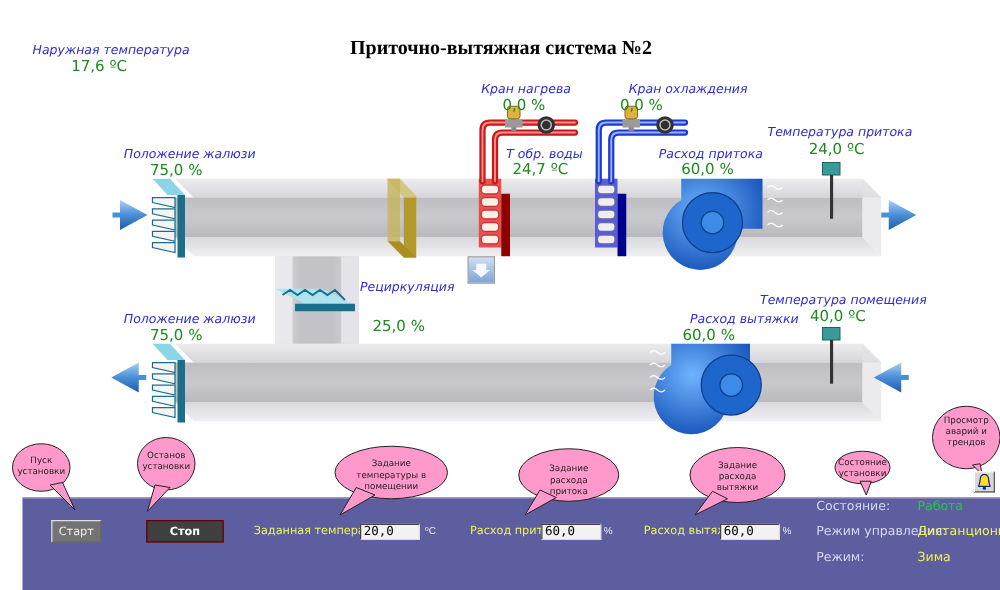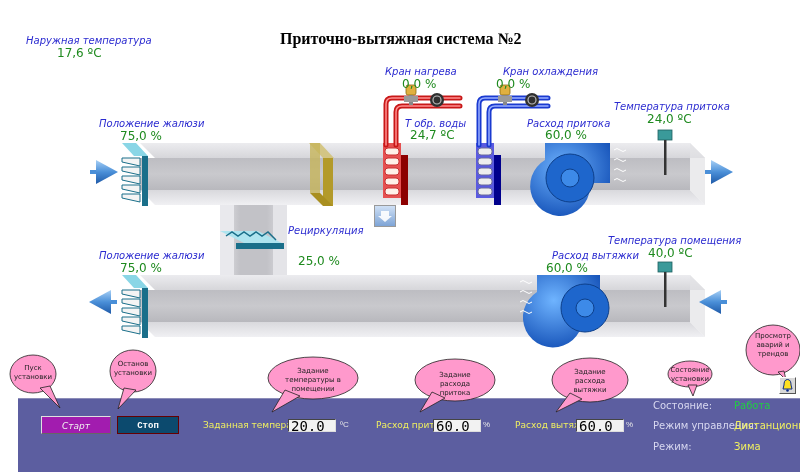--- a/index.html
+++ b/index.html
@@ -3,25 +3,25 @@
 <meta charset="utf-8">
 <style>
   html, body { margin:0; padding:0; }
   body { width:800px; height:472px; position:relative; overflow:hidden; background:#ffffff; font-family:"Liberation Sans", sans-serif; }
   .lbl { position:absolute; font-style:italic; color:#2b2bd0; font-size:10px; white-space:nowrap; font-family:"DejaVu Sans", sans-serif; }
   .val { position:absolute; color:#1e8a1e; font-size:12px; white-space:nowrap; font-family:"DejaVu Sans", sans-serif; }
   .title { position:absolute; left:280px; top:30px; font-family:"Liberation Serif", serif; font-weight:bold; font-size:16px; color:#000; white-space:nowrap; }
   svg.scene { position:absolute; left:0; top:0; }
   .panel { position:absolute; left:18px; top:398px; width:782px; height:74px; background:#5c5ea0; border-top:1px solid #8c8cb8; }
   .btn { position:absolute; height:18px; font-size:9px; text-align:center; line-height:18px; box-sizing:border-box; cursor:pointer; font-family:"DejaVu Sans", sans-serif; }
-  .btn-start { left:41px; top:416px; width:70px; background:#a21caf; color:#f0f0f0; border:1px solid #e0e0e0; border-right-color:#666; border-bottom-color:#666;font-style:italic; }
-  .btn-stop { left:117px; top:416px; width:62px; background:#0c4a6e; color:#fff; font-weight:bold; border:1px solid #600;font-family:Liberation Mono, monospace; }
+  .btn-start { left:41px; top:416px; width:40px; background:#737373; color:#f0f0f0; border:1px solid #e0e0e0; border-right-color:#666; border-bottom-color:#666; }
+  .btn-stop { left:117px; top:416px; width:62px; background:#404040; color:#fff; font-weight:bold; border:1px solid #600; }
   .plbl { position:absolute; color:#f0f060; font-size:9px; white-space:nowrap; font-family:"DejaVu Sans", sans-serif; }
   .unit { position:absolute; color:#e8e8e8; font-size:8px; white-space:nowrap; }
-  .inp { position:absolute; height:13px; width:48px; box-sizing:border-box; border:1px solid #444; border-right-color:#ddd; border-bottom-color:#ddd; background:#f2f2f2; font-family:"DejaVu Sans Mono", monospace; font-size:14px; padding:0 2px; line-height:11px; color:#000; }
+  .inp { position:absolute; height:13px; width:48px; box-sizing:border-box; border:1px solid #444; border-right-color:#ddd; border-bottom-color:#ddd; background:#f2f2f2; font-family:"DejaVu Sans Mono", monospace; font-size:10px; padding:0 2px; line-height:11px; color:#000; }
   .st-l { position:absolute; color:#d8d8f0; font-size:10px; white-space:nowrap; font-family:"DejaVu Sans", sans-serif; }
   .st-green { position:absolute; color:#22cc44; font-size:10px; white-space:nowrap; font-family:"DejaVu Sans", sans-serif; }
   .st-yellow { position:absolute; color:#f0f060; font-size:10px; white-space:nowrap; font-family:"DejaVu Sans", sans-serif; }
   .bubble-text { position:absolute; font-size:7px; color:#222; text-align:center; line-height:9px; font-family:"DejaVu Sans", sans-serif; }
   .bell { position:absolute; left:779px; top:377px; width:17px; height:17px; background:#d8d8d8; border:1px solid #fff; border-right-color:#555; border-bottom-color:#555; box-sizing:border-box; cursor:pointer; }
   .down-btn { position:absolute; left:374px; top:205px; width:22px; height:22px; box-sizing:border-box; border:1px solid #999; background:linear-gradient(#cfe0f5,#7ea4d6); cursor:pointer; }
 </style>
 </head>
 <body>
 

